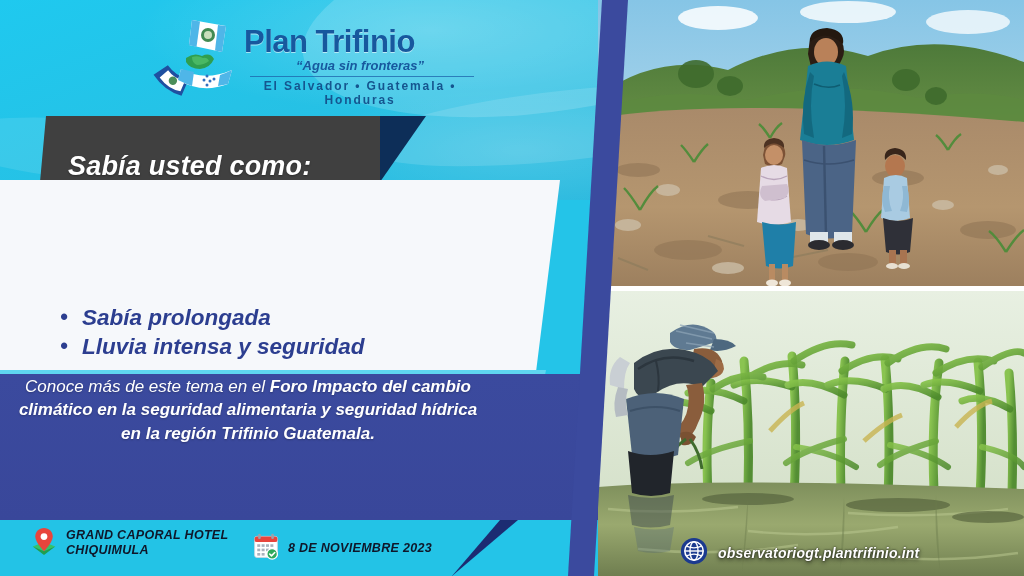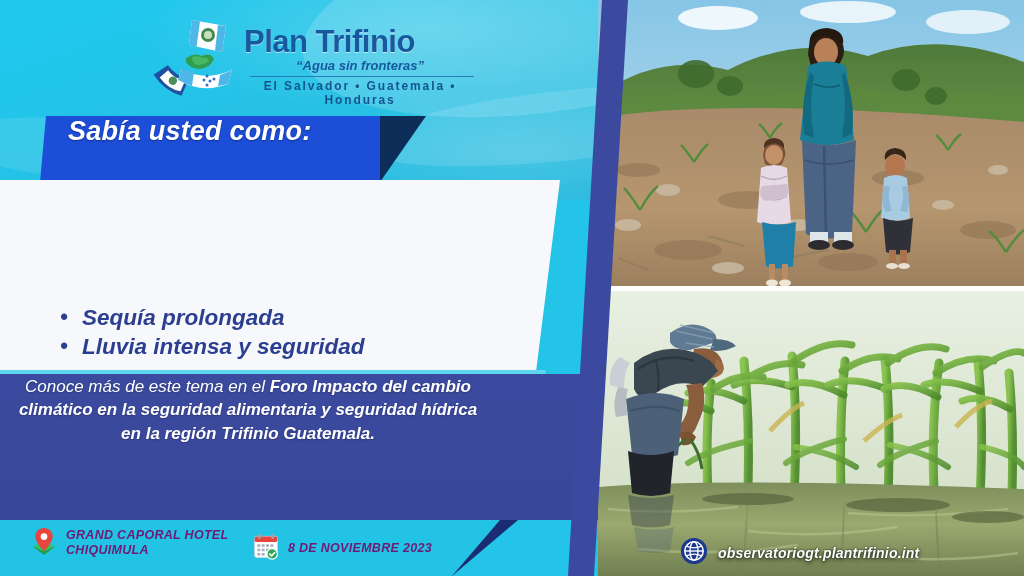--- a/index.html
+++ b/index.html
@@ -40,23 +40,23 @@
   }
   .brand-rule{height:1px;background:#1c63ab;opacity:.75;margin:3px 2px 2px 6px;}
   .brand-countries{
     font-size:12px;font-weight:bold;color:#15558f;text-align:center;
     letter-spacing:1.9px;
   }
 
   
   .ribbon{
     position:absolute;left:40px;top:116px;width:340px;height:66px;
-    background:#1d4ed8;
+    background:#404040;
     clip-path:polygon(6px 0, 340px 0, 340px 66px, 0 66px);
-    display:flex;align-items:flex-start;
+    display:flex;align-items:flex-end;
   }
   .ribbon-fold{
     position:absolute;left:380px;top:116px;width:0;height:0;
     border-left:0 solid transparent;
     border-top:66px solid #0d2e58;
     border-right:46px solid transparent;
   }
   .ribbon-label{
     color:#ffffff;font-size:27px;font-weight:bold;font-style:italic;
     margin-left:28px;letter-spacing:.2px;
@@ -110,21 +110,21 @@
   }
   .info-tri{
     position:absolute;left:452px;top:520px;width:0;height:0;
     border-top:56px solid #1c2c72;
     border-right:66px solid transparent;
   }
   .info-item{position:absolute;display:flex;align-items:center;gap:8px;}
   .info-loc{left:30px;top:526px;}
   .info-date{left:252px;top:532px;}
   .info-text{
-    color:#701a75;font-size:12.5px;font-weight:bold;font-style:italic;
+    color:#0f172a;font-size:12.5px;font-weight:bold;font-style:italic;
     line-height:1.18;letter-spacing:.3px;
   }
 
   
   .right-col{position:absolute;left:598px;top:0;width:426px;height:576px;overflow:hidden;}
   .photo{position:absolute;left:0;width:426px;overflow:hidden;}
   .photo-top{top:0;height:288px;}
   .photo-bot{top:291px;height:285px;}
   .photo-divider{position:absolute;left:0;top:286px;width:426px;height:5px;background:#ffffff;}
 
@@ -199,21 +199,21 @@
     </div>
 
     <div class="ribbon-fold"></div>
     <div class="ribbon">
       <span class="ribbon-label">Sabía usted como:</span>
     </div>
 
     <div class="white-panel">
       <div class="bullets">
         <ul>
-          <li>Sequía prolongada</li>
+          <li>Sabía prolongada</li>
           <li>Lluvia intensa y seguridad</li>
         </ul>
       </div>
     </div>
     <div class="panel-edge"></div>
 
     <div class="blue-band">
       <div class="blue-band-text">
         <span>Conoce más de este tema en el </span><b>Foro Impacto del cambio climático en la seguridad alimentaria y seguridad hídrica en la región Trifinio Guatemala.</b>
       </div>

